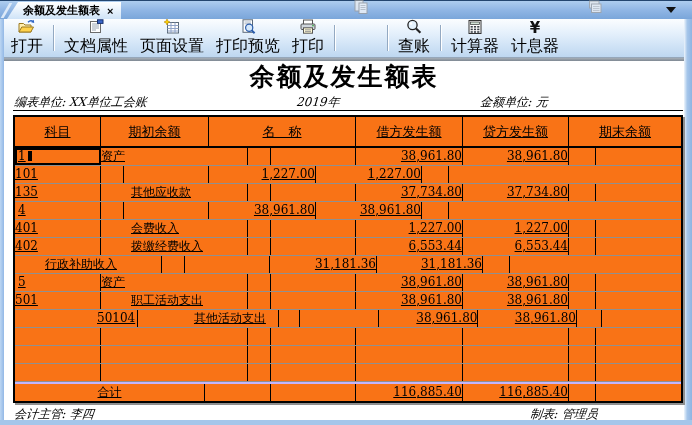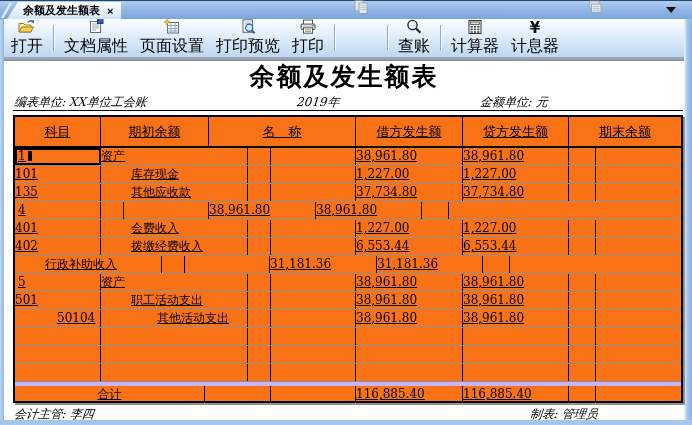--- a/index.html
+++ b/index.html
@@ -59,27 +59,27 @@
   .thead{display:flex;height:31px;box-sizing:border-box;border-bottom:2px solid #000;}
   .hcell{box-sizing:border-box;border-right:1px solid #000;display:flex;align-items:center;
     justify-content:center;font-size:13px;white-space:nowrap;overflow:hidden;}
   .hA{width:86px;}.hB{width:147px;}.hCD{width:108px;}.hE{width:107px;}.hF{width:106px;}
   .hGH{width:112px;border-right:none;}
   .trow{display:flex;height:18px;box-sizing:border-box;border-bottom:1px solid #909090;}
   .tcell{box-sizing:border-box;border-right:1px solid #000;font-size:12px;line-height:16px;
     white-space:nowrap;overflow:hidden;}
   .cA{width:86px;}.cB{width:147px;}.cC{width:23px;}.cD{width:85px;}.cE{width:107px;}
   .cF{width:106px;}.cG{width:27px;}.cH{width:85px;border-right:none;}
-  .num{padding-right:5px;}
-  .code.lv0{padding-left:3px;}.code.lv1{}.code.lv2{padding-left:42px;}
+  .num{text-align:right;}
+  .code.lv0{padding-left:3px;}.code.lv1{}.code.lv2{padding-left:42px;margin-left:40px;}
   .name.lv0{}.name.lv1{padding-left:30px;}.name.lv2{padding-left:56px;}
   .tcell.selected{outline:2px solid #000;outline-offset:-2px;position:relative;z-index:2;}
   .tcell.selected::after{content:"";display:inline-block;width:4px;height:10px;
     background:#000;margin-left:2px;vertical-align:-1px;}
-  .total-row{height:19px;border-top:4px solid #c4b5fd;border-bottom:none;}
+  .total-row{height:19px;border-top:2px solid #c4b5fd;border-bottom:none;}
   .tAB1{width:190px;text-align:center;}
   .tB2C{width:66px;}
 
   
   .rpt-footer{position:absolute;top:345px;font-family:"DejaVu Serif","Liberation Serif",serif;
     font-style:italic;font-size:12px;transform:skewX(-6deg);white-space:nowrap;}
   .footer-left{left:10px;}
   .footer-right{left:526px;}
 </style>
 </head>
@@ -256,21 +256,20 @@
             <div class="tcell cB name lv0">资产</div>
             <div class="tcell cC"></div>
             <div class="tcell cD num"></div>
             <div class="tcell cE num">38,961.80</div>
             <div class="tcell cF num">38,961.80</div>
             <div class="tcell cG"></div>
             <div class="tcell cH num"></div>
           </div>
           <div class="trow">
             <div class="tcell cA code lv1">101</div>
-            <div class="tcell cB name lv1">库存现金</div>
             <div class="tcell cC"></div>
             <div class="tcell cD num"></div>
             <div class="tcell cE num">1,227.00</div>
             <div class="tcell cF num">1,227.00</div>
             <div class="tcell cG"></div>
             <div class="tcell cH num"></div>
           </div>
           <div class="trow">
             <div class="tcell cA code lv1">135</div>
             <div class="tcell cB name lv1">其他应收款</div>

